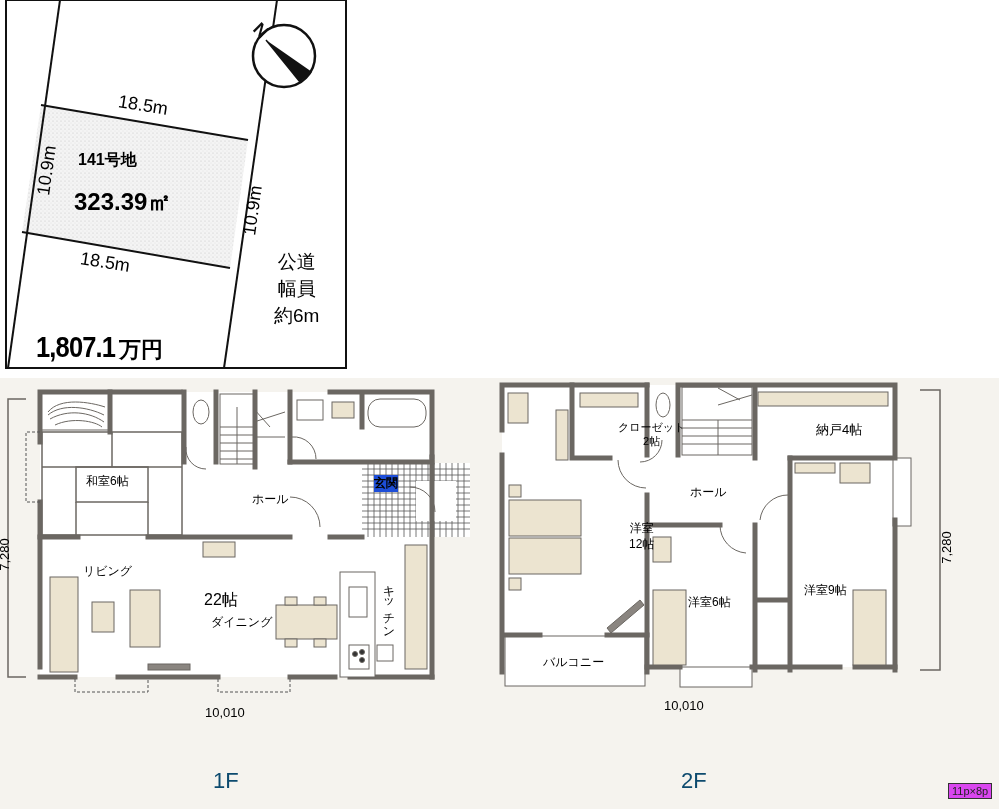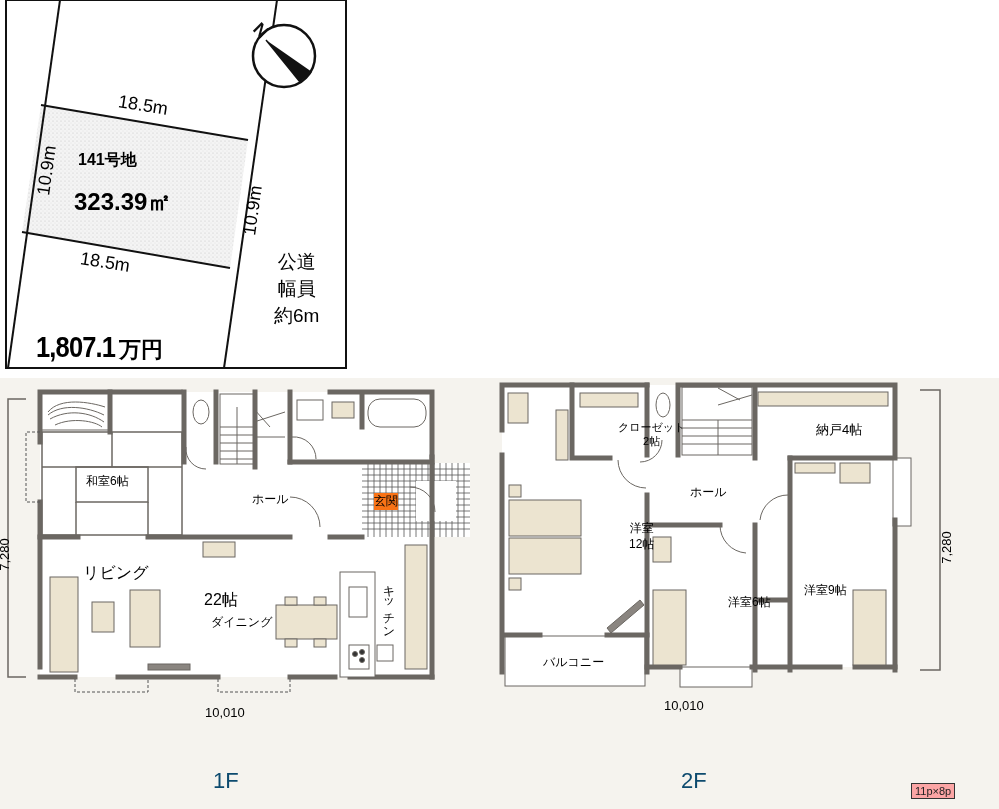--- a/index.html
+++ b/index.html
@@ -2,21 +2,21 @@
 <html><head>
 <meta charset="utf-8">
 <style>
   html,body{margin:0;padding:0;}
   body{width:999px;height:809px;position:relative;overflow:hidden;background:#fff;font-family:"Liberation Sans","DejaVu Sans",sans-serif;}
   .bottom-bg{position:absolute;left:0;top:378px;width:999px;height:431px;background:#f5f3ee;}
   .site{position:absolute;left:0;top:0;width:350px;height:375px;}
   svg text{font-family:"Liberation Sans","DejaVu Sans",sans-serif;}
   .plan{position:absolute;}
   .floor-label{position:absolute;font-size:22px;color:#0c4a6e;}
-  .scale-tag{position:absolute;left:911px;top:783px;border:1.5px solid #333;font-size:11px;padding:1px 3px;color:#222;background:#fca5a5;}
+  .scale-tag{position:absolute;left:948px;top:783px;border:1.5px solid #333;font-size:11px;padding:1px 3px;color:#222;background:#d946ef;}
 </style>
 </head>
 <body>
 
 <div class="bottom-bg"></div>
 
 <div class="site">
   <svg width="350" height="375" viewBox="0 0 350 375">
     <defs>
       <pattern id="dots" width="4" height="4" patternUnits="userSpaceOnUse">
@@ -142,22 +142,22 @@
       <rect x="377" y="638" width="16" height="16"></rect>
     </g>
 
     <g stroke="#6b6762" stroke-width="1.5" fill="none">
       <path d="M26 392H8V670H26"></path>
       <path d="M42 703V715H432V703"></path>
     </g>
   </svg>
   <div style="position:absolute;left:86px;top:88px;font-size:12px;">和室6帖</div>
   <div style="position:absolute;left:252px;top:106px;font-size:12px;">ホール</div>
-  <div style="position:absolute;left:374px;top:108px;font-size:12px;background:#f97316;">玄関</div>
-  <div style="position:absolute;left:83px;top:178px;font-size:16px;">リビング</div>
+  <div style="position:absolute;left:374px;top:90px;font-size:12px;background:#1d4ed8;font-weight:bold;">玄関</div>
+  <div style="position:absolute;left:83px;top:178px;font-size:12px;">リビング</div>
   <div style="position:absolute;left:204px;top:205px;font-size:16px;">22帖</div>
   <div style="position:absolute;left:211px;top:229px;font-size:12px;font-family:Liberation Serif, serif;">ダイニング</div>
   <div style="position:absolute;left:380px;top:192px;font-size:12px;writing-mode:vertical-rl;">キッチン</div>
   <div style="position:absolute;left:-12px;top:162px;font-size:13px;transform:rotate(-90deg);">7,280</div>
   <div style="position:absolute;left:205px;top:320px;font-size:13px;">10,010</div>
 </div>
 <div class="floor-label" style="left:213px;top:768px;">1F</div>
 
 <div class="plan" style="left:490px;top:378px;width:509px;height:320px;">
   <svg width="509" height="320" viewBox="490 378 509 320">
@@ -211,21 +211,21 @@
   <div style="position:absolute;left:92px;top:42px;font-size:11px;line-height:14px;text-align:center;margin-left:36px;">
     <div>クローゼット</div>
     <div>2帖</div>
   </div>
   <div style="position:absolute;left:306px;top:43px;font-size:13px;margin-left:20px;">納戸4帖</div>
   <div style="position:absolute;left:200px;top:106px;font-size:12px;">ホール</div>
   <div style="position:absolute;left:118px;top:142px;font-size:12px;line-height:16px;text-align:center;margin-left:21px;">
     <div>洋室</div>
     <div>12帖</div>
   </div>
-  <div style="position:absolute;left:198px;top:216px;font-size:12px;padding-left:40px;">洋室6帖</div>
+  <div style="position:absolute;left:198px;top:216px;font-size:12px;">洋室6帖</div>
   <div style="position:absolute;left:314px;top:180px;font-size:12px;margin-top:24px;">洋室9帖</div>
   <div style="position:absolute;left:53px;top:276px;font-size:12px;">バルコニー</div>
   <div style="position:absolute;left:440px;top:162px;font-size:13px;transform:rotate(-90deg);">7,280</div>
   <div style="position:absolute;left:174px;top:320px;font-size:13px;">10,010</div>
 </div>
 <div class="floor-label" style="left:681px;top:768px;text-align:right;">2F</div>
 
 <div class="scale-tag">11p×8p</div>
 
 </body></html>

